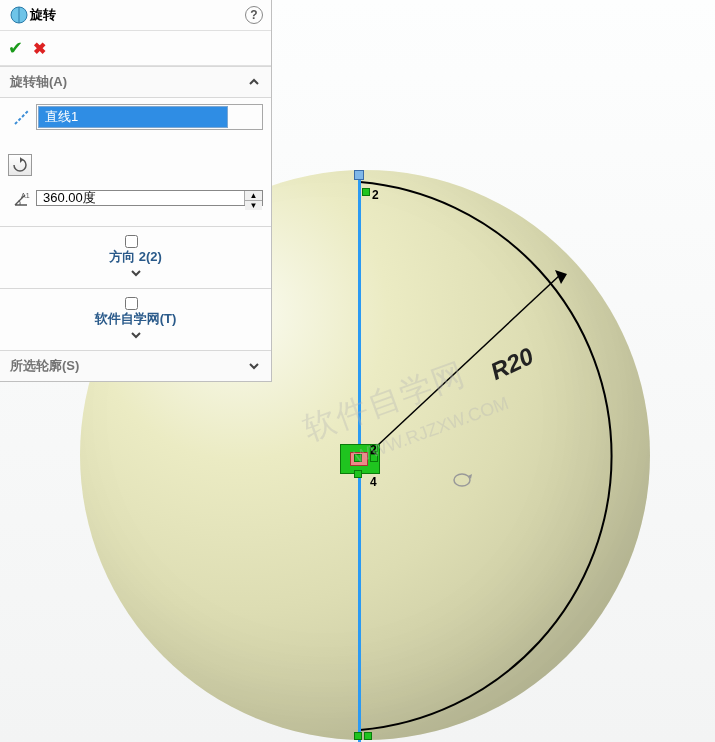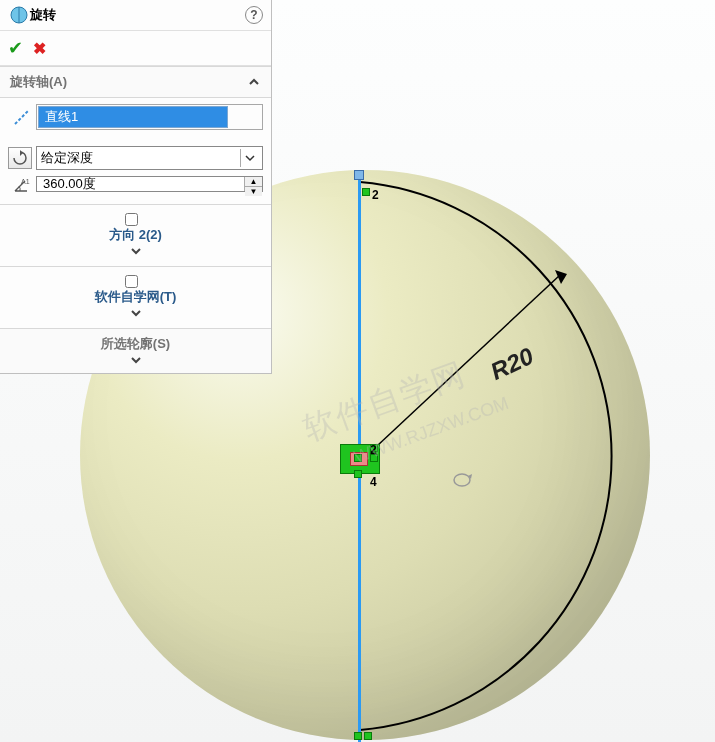--- a/index.html
+++ b/index.html
@@ -161,21 +161,21 @@
       background: #fafafa;
       cursor: pointer;
     }
     .group-header .spacer { flex:1; }
     .caret {
       width: 14px; height: 14px;
       display:flex; align-items:center; justify-content:center;
       color:#444;
     }
     .group-body { padding: 6px 8px; }
-    .row { display:flex; align-items:center; margin-bottom: 4px; }
+    .row { display:flex; align-items:center; margin-bottom: 12px; }
     .lead-icon {
       width: 28px;
       display:flex; align-items:center; justify-content:center;
     }
     .sel-input {
       flex:1;
       height: 22px;
       border: 1px solid #7da7d1;
       background: #2f8de4;
       color: #fff;
@@ -332,28 +332,20 @@
   </div>
 
   <div class="group-body">
     <div class="row">
       <span class="reverse-btn">
         <svg width="16" height="16">
             <path d="M8 2 a6 6 0 1 1 -6 6" stroke="#555" stroke-width="1.5" fill="none"></path>
             <path d="M8 0 l3 3 l-3 3 z" fill="#555"></path>
           </svg>
       </span>
-      <div class="dropdown">
-        <span class="dd-text">给定深度</span>
-        <span class="dd-arrow">
-          <svg width="10" height="10">
-              <path d="M1 3 L5 7 L9 3" stroke="#333" stroke-width="1.5" fill="none"></path>
-            </svg>
-        </span>
-      </div>
     </div>
     <div class="row">
       <span class="lead-icon">
         <svg width="20" height="20">
             <path d="M3 17 h12 M3 17 l10 -10" stroke="#555" stroke-width="1.4" fill="none"></path>
             <path d="M8 17 a6 6 0 0 0 -1 -5" stroke="#555" fill="none"></path>
             <text x="9" y="10" font-size="7" fill="#555">A1</text>
           </svg>
       </span>
       <div class="spin-input">
@@ -381,21 +373,21 @@
     <input type="checkbox" style="">
     <span>软件自学网(T)</span>
     <span class="spacer"></span>
     <span class="caret">
       <svg width="12" height="12">
           <path d="M2 4 L6 8 L10 4" stroke="#444" stroke-width="2" fill="none"></path>
         </svg>
     </span>
   </div>
 
-  <div class="group-header" style="border-bottom:none;flex-direction:column;">
+  <div class="group-header" style="border-bottom:none;">
     <span>所选轮廓(S)</span>
     <span class="spacer"></span>
     <span class="caret">
       <svg width="12" height="12">
           <path d="M2 4 L6 8 L10 4" stroke="#444" stroke-width="2" fill="none"></path>
         </svg>
     </span>
   </div>
 
 </div>

